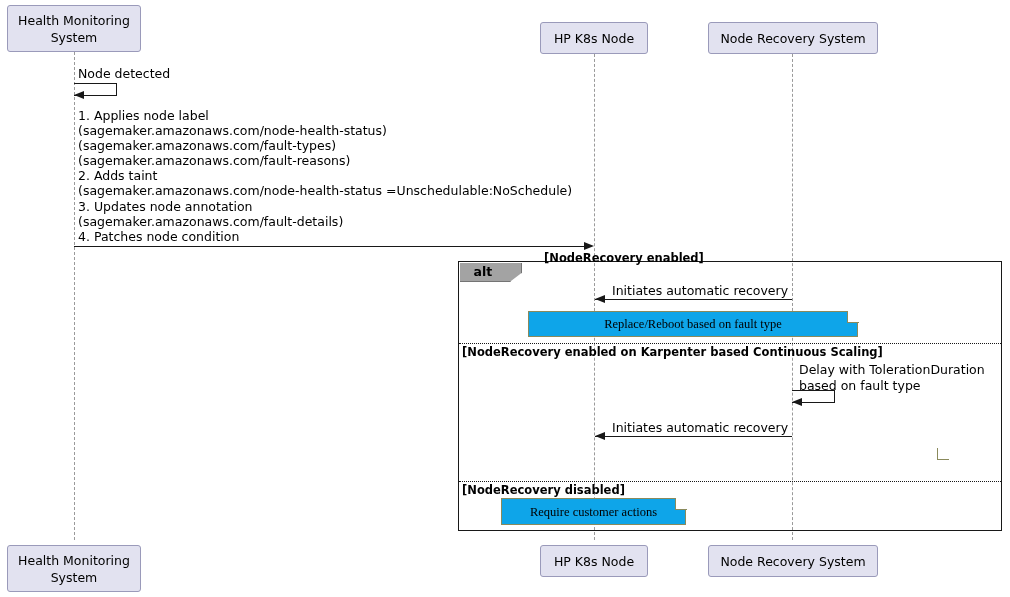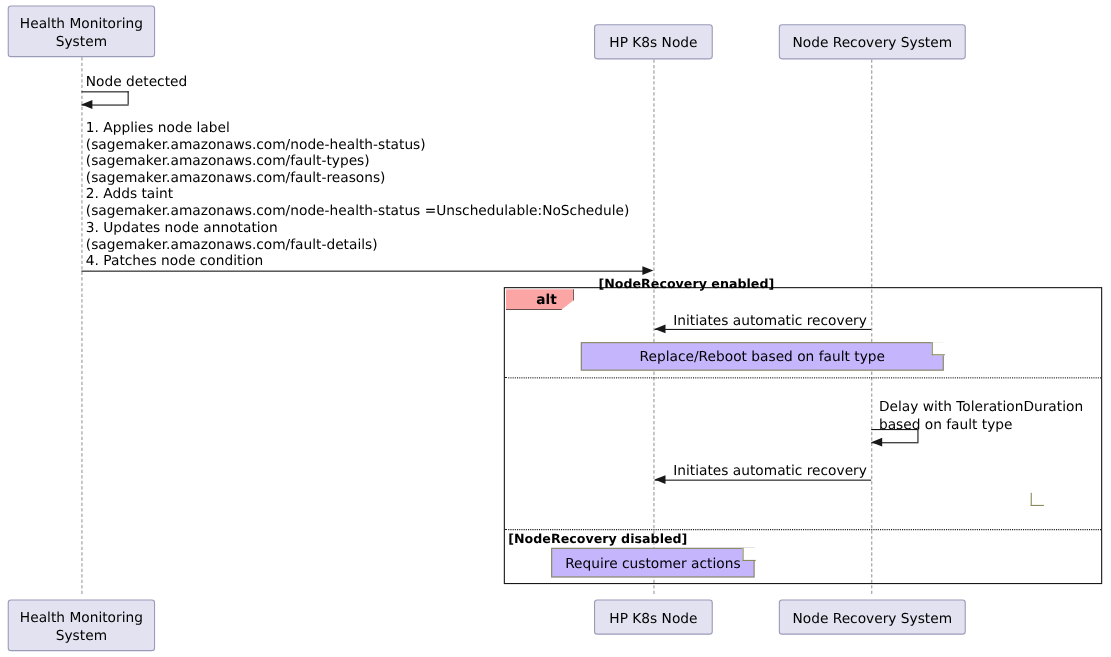--- a/index.html
+++ b/index.html
@@ -73,58 +73,59 @@
   
   .frame {
     position: absolute;
     box-sizing: border-box;
     border: 1.5px solid #181818;
     background: transparent;
   }
   .frame-tab {
     position: absolute;
     box-sizing: border-box;
-    background: #fca5a5;
+    background: #a3a3a3;
     border-right: 1.5px solid #181818;
     border-bottom: 1.5px solid #181818;
     font-size: 12.5px;
     font-weight: bold;
     color: #000000;
     display: flex;
     align-items: center;
-    padding-left: 28px;
+    padding-left: 14px;
     clip-path: polygon(0 0, 100% 0, 100% 55%, 82% 100%, 0 100%);
   }
   .frame-divider {
     position: absolute;
     height: 0;
     border-top: 1px dotted #181818;
   }
   .guard {
     position: absolute;
     font-size: 11.5px;
     font-weight: bold;
     color: #000000;
     white-space: pre;
   }
 
   
   .note {
     position: absolute;
     box-sizing: border-box;
-    background: #c4b5fd;
+    background: #0ea5e9;
     border: 1px solid #8A8A5C;
     color: #000000;
     font-size: 12.5px;
     line-height: 16px;
     display: flex;
     align-items: center;
     justify-content: center;
     padding: 2px 10px;
     white-space: pre;
+    font-family: Liberation Serif, serif;
   }
   .note-fold {
     position: absolute;
     width: 11px;
     height: 11px;
     background: #FFFFFF;
     border-left: 1px solid #8A8A5C;
     border-bottom: 1px solid #8A8A5C;
   }
 </style>
@@ -166,20 +167,21 @@
   <div class="guard" style="left:533px; top:251px;margin-left:11px;">[NodeRecovery enabled]</div>
 
   <div class="msg-label" style="left:612px; top:283px;">Initiates automatic recovery</div>
   <div class="msg-line" style="left:595px; top:299px; width:197px;"></div>
   <div class="arrow-left" style="left:595px; top:294.5px;"></div>
 
   <div class="note" style="left:528px; top:311px; width:330px; height:26px;">Replace/Reboot based on fault type</div>
   <div class="note-fold" style="left:847px; top:311px;"></div>
 
   <div class="frame-divider" style="left:459px; top:343px; width:542px;"></div>
+  <div class="guard" style="left:462px; top:345px;">[NodeRecovery enabled on Karpenter based Continuous Scaling]</div>
 
   <div class="msg-label" style="left:799px; top:362px; line-height:16px;">Delay with TolerationDuration
 based on fault type</div>
   <div class="msg-line" style="left:792px; top:390px; width:43px;"></div>
   <div class="msg-vline" style="left:834px; top:390px; height:12px;"></div>
   <div class="msg-line" style="left:792px; top:402px; width:43px;"></div>
   <div class="arrow-left" style="left:792px; top:397.5px;"></div>
 
   <div class="msg-label" style="left:612px; top:420px;">Initiates automatic recovery</div>
   <div class="msg-line" style="left:595px; top:436px; width:197px;"></div>

